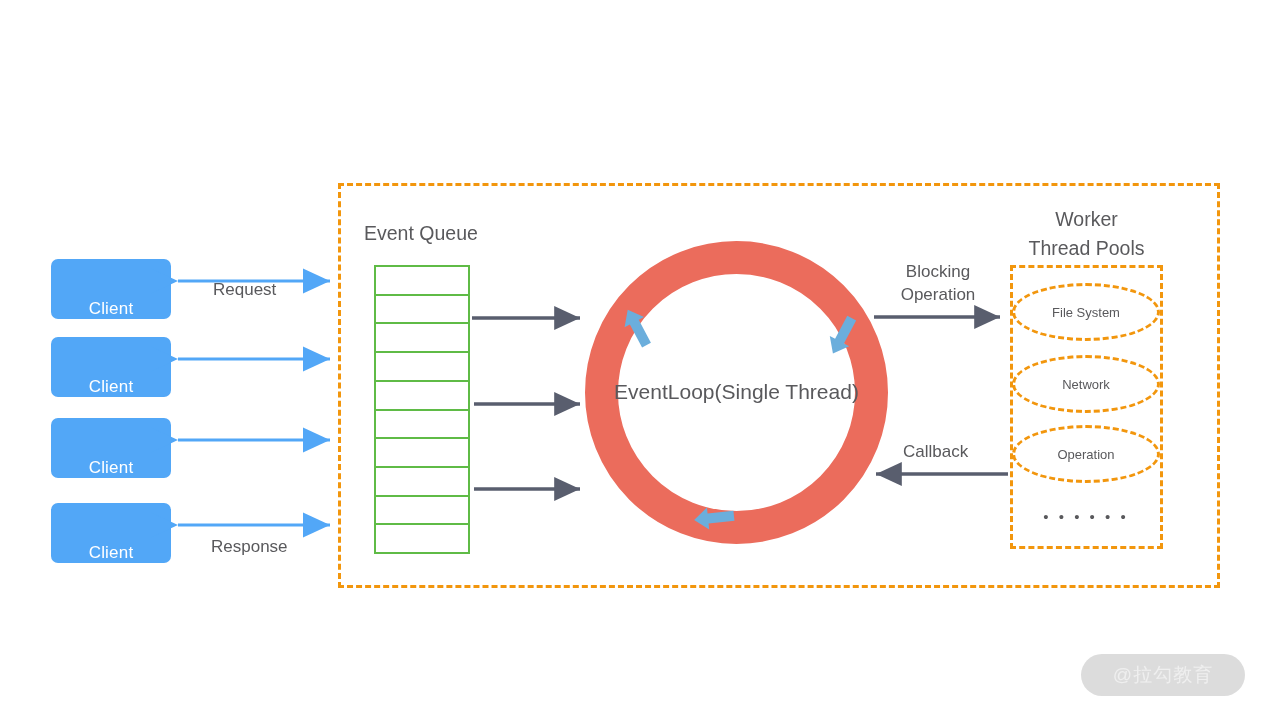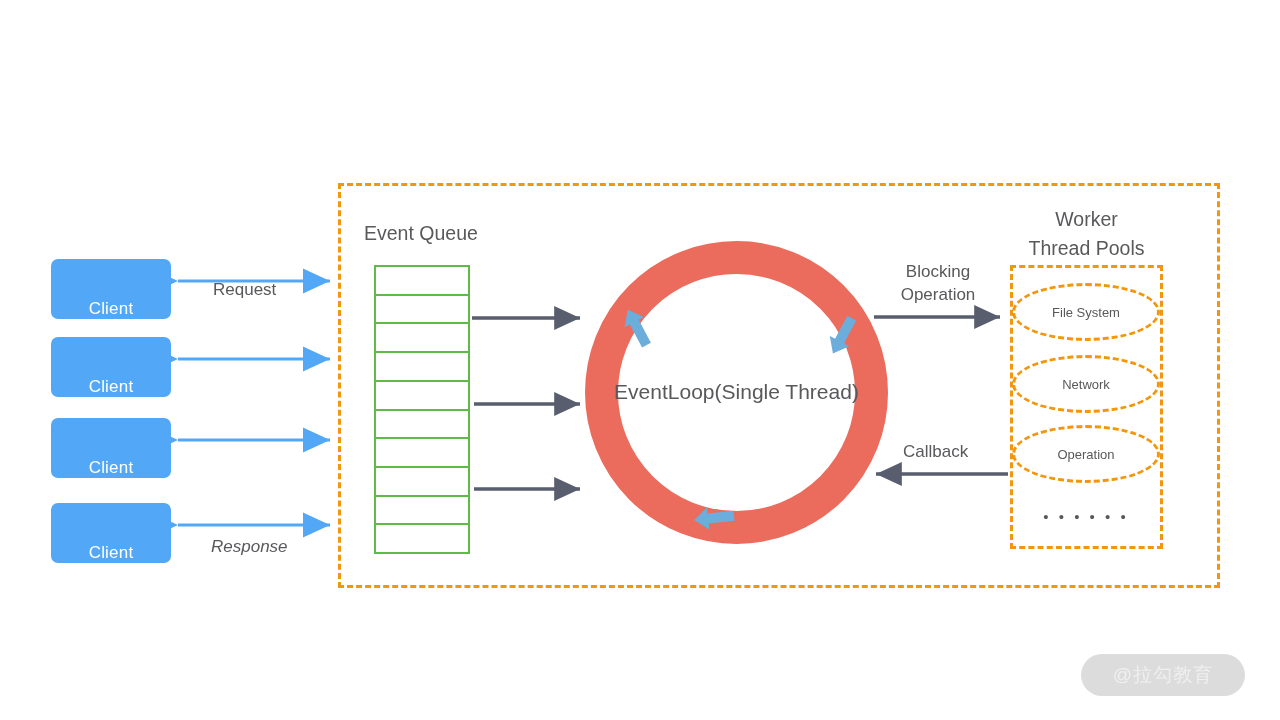--- a/index.html
+++ b/index.html
@@ -157,21 +157,21 @@
     <span>Client</span>
   </div>
   <div class="abs client-box" style="left:51px; top:418px;">
     <span>Client</span>
   </div>
   <div class="abs client-box" style="left:51px; top:503px;">
     <span>Client</span>
   </div>
 
   <div class="abs lbl-mid" style="left:213px; top:235px;margin-top:45px;">Request</div>
-  <div class="abs lbl-mid" style="left:211px; top:537px;font-style:italic;">Response</div>
+  <div class="abs lbl-mid" style="left:211px; top:537px;">Response</div>
 
   <svg class="abs" style="left:170px; top:250px;" width="180" height="300">
     <defs>
       <marker id="blueArrowR" markerWidth="9" markerHeight="9" refX="8.5" refY="4.5" orient="auto" markerUnits="strokeWidth">
         <path d="M0,0.6 L8.5,4.5 L0,8.4 z" fill="#52A7F7"></path>
       </marker>
       <marker id="blueArrowL" markerWidth="9" markerHeight="9" refX="8.5" refY="4.5" orient="auto" markerUnits="strokeWidth">
         <path d="M0,0.6 L8.5,4.5 L0,8.4 z" fill="#52A7F7"></path>
       </marker>
     </defs>

